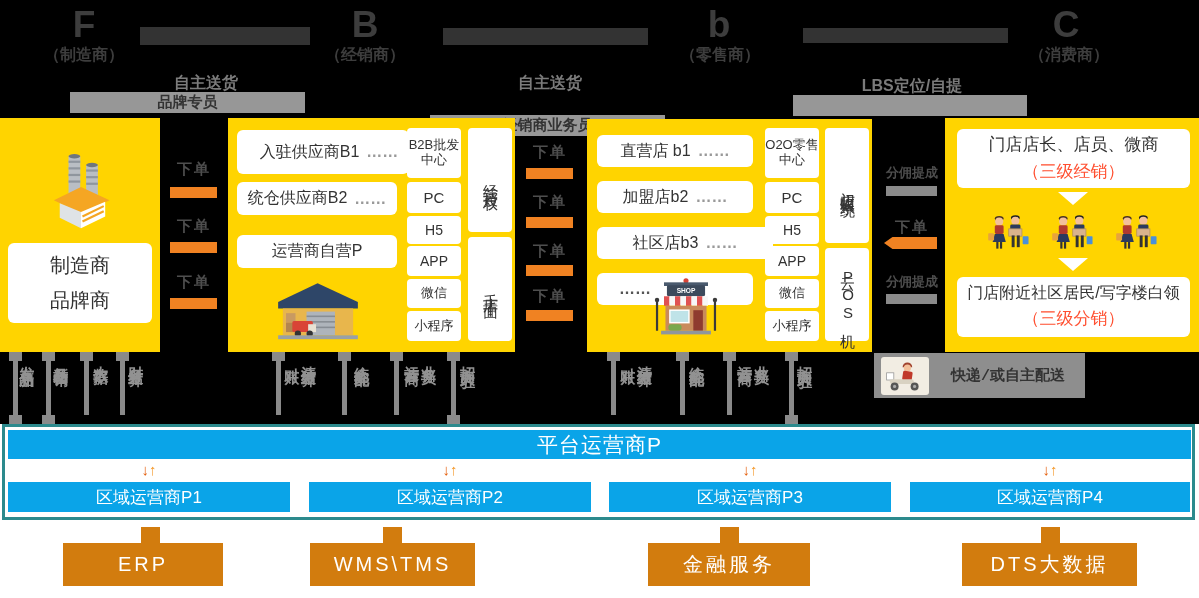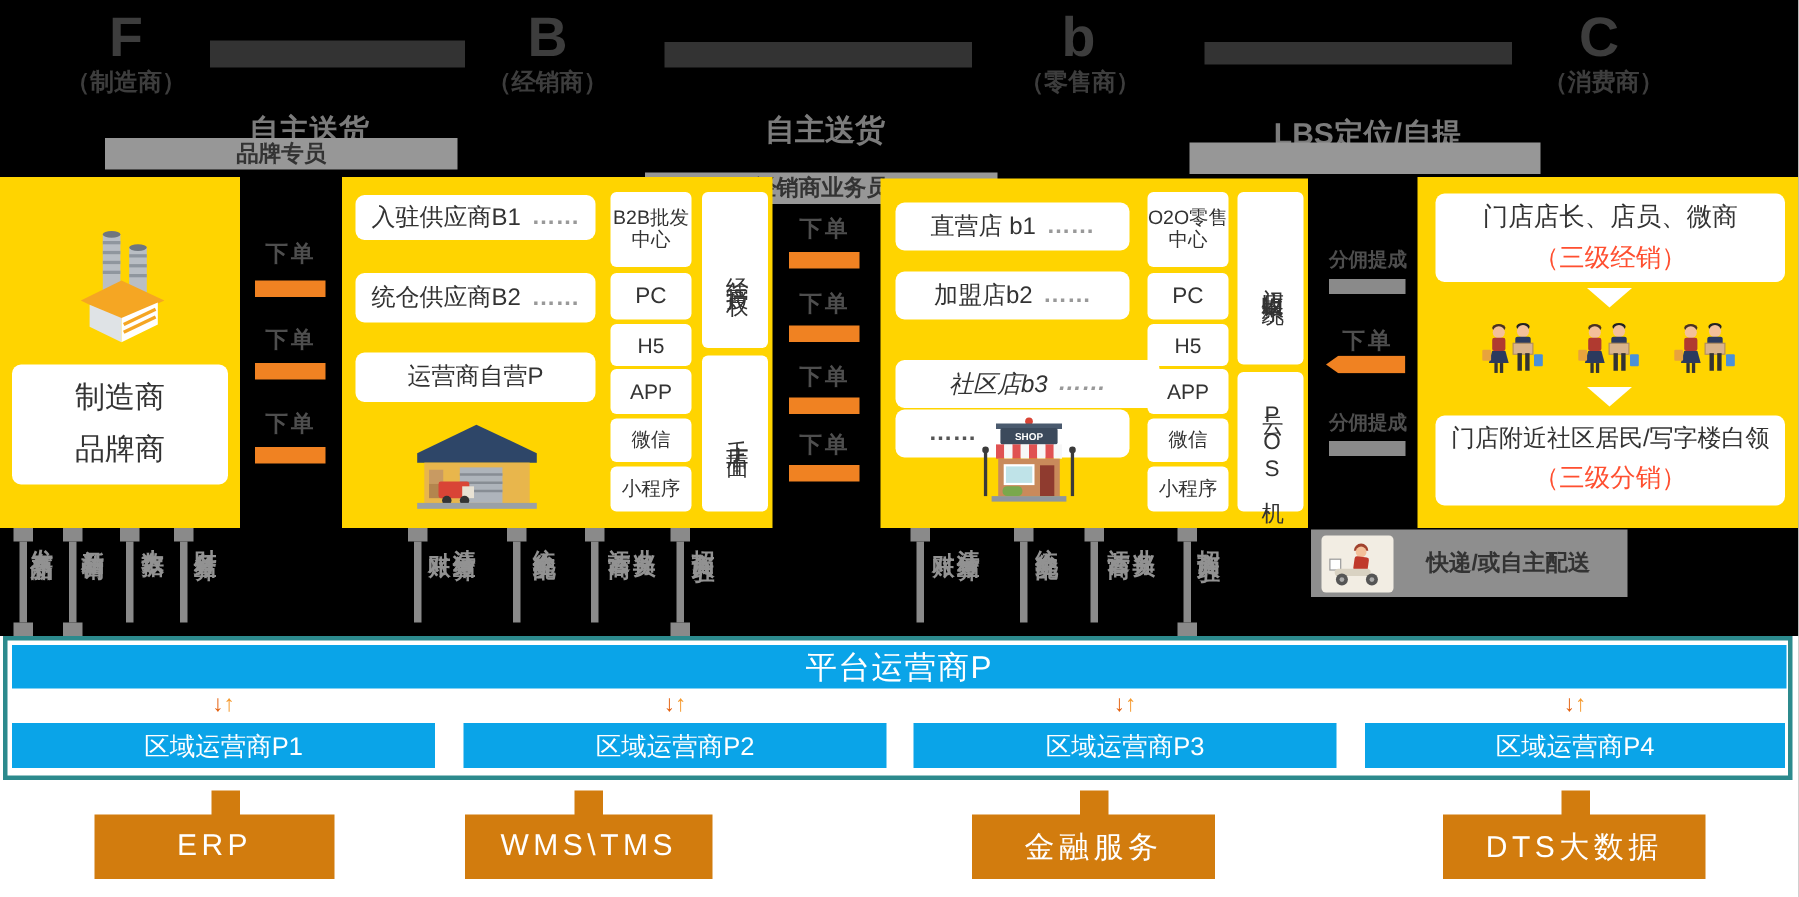--- a/index.html
+++ b/index.html
@@ -4,21 +4,21 @@
 <style>
   html,body{margin:0;padding:0;background:#fff;}
   .stage{position:relative;width:1199px;height:598px;overflow:hidden;background:#fff;
          font-family:"Liberation Sans","DejaVu Sans",sans-serif;}
   .abs{position:absolute;}
   .blackbg{background:#000;}
   
   .letter{color:#3d3d3d;font-size:37px;font-weight:bold;transform:translateX(-50%);}
   .lsub{color:#3d3d3d;font-size:16px;font-weight:bold;transform:translateX(-50%);white-space:nowrap;text-align:center;}
   .darkbar{background:#333;}
-  .gtext{color:#7b7b7b;font-size:20px;font-weight:bold;transform:translateX(-50%);white-space:nowrap;}
+  .gtext{color:#7b7b7b;font-size:16px;font-weight:bold;transform:translateX(-50%);white-space:nowrap;}
   .gbar{background:#979797;color:#333;font-size:15px;font-weight:bold;display:flex;align-items:center;justify-content:center;}
   
   .ybox{background:#ffd400;}
   .wbox{background:#fff;border-radius:6px;color:#333;display:flex;align-items:center;justify-content:center;}
   .row{font-size:16px;gap:7px;}
   .row .dots{color:#999;font-weight:bold;}
   .chan{background:#fff;border-radius:4px;color:#333;display:flex;align-items:center;justify-content:center;
         text-align:center;font-size:13px;line-height:1.15;}
   .vert{background:#fff;border-radius:4px;color:#333;display:flex;align-items:center;justify-content:center;
         writing-mode:vertical-lr;text-orientation:upright;font-size:15px;letter-spacing:4px;}
@@ -38,21 +38,21 @@
   .pin .cap{width:13px;height:9px;background:#8a8a8a;}
   .pin .stem{width:5px;height:54px;background:#8a8a8a;}
   .pin.bcap::after{content:"";width:13px;height:9px;background:#8a8a8a;}
   .vlabel{position:absolute;top:354px;display:flex;align-items:center;gap:1px;color:#929292;
           font-weight:bold;font-size:15px;}
   .vlabel span{writing-mode:vertical-lr;text-orientation:upright;letter-spacing:2px;line-height:1.05;}
   
   .delbar{background:#8e8e8e;display:flex;align-items:center;}
   .delicon{width:48px;height:38px;background:#f2ede3;border-radius:3px;margin-left:7px;display:flex;
            align-items:center;justify-content:center;}
-  .deltext{color:#333;font-size:15px;font-weight:bold;margin-left:22px;}
+  .deltext{color:#333;font-size:15px;font-weight:bold;margin-left:22px;font-family:Liberation Mono, monospace;}
   
   .panel{border:3px solid #2c8a8d;background:#fff;box-sizing:border-box;}
   .bluebar{background:#0aa4e8;color:#fff;display:flex;align-items:center;justify-content:center;
            font-size:21px;letter-spacing:1px;}
   .region{background:#0aa4e8;color:#fff;display:flex;align-items:center;justify-content:center;font-size:17px;}
   .updown{width:44px;text-align:center;font-weight:bold;font-size:15px;transform:translateX(-50%);}
   .updown .dn{color:#e4600f;}
   .updown .up{color:#f59a2e;}
   
   .systab{background:#d27c0e;}
@@ -120,21 +120,21 @@
   </div>
 
   <div class="abs order-t" style="left:194px;top:160px;">下单</div>
   <div class="abs obar" style="left:170px;top:187px;width:47px;height:11px;"></div>
   <div class="abs order-t" style="left:194px;top:217px;">下单</div>
   <div class="abs obar" style="left:170px;top:242px;width:47px;height:11px;"></div>
   <div class="abs order-t" style="left:194px;top:273px;">下单</div>
   <div class="abs obar" style="left:170px;top:298px;width:47px;height:11px;"></div>
 
   <div class="abs ybox" style="left:228px;top:118px;width:287px;height:234px;"></div>
-  <div class="abs wbox row" style="left:237px;top:130px;width:160px;height:30px;">
+  <div class="abs wbox row" style="left:237px;top:130px;width:160px;height:44px;padding-left:12px;">
     <span>入驻供应商B1</span>
     <span class="dots">……</span>
   </div>
   <div class="abs wbox row" style="left:237px;top:182px;width:160px;height:33px;">
     <span>统仓供应商B2</span>
     <span class="dots">……</span>
   </div>
   <div class="abs wbox row" style="left:237px;top:235px;width:160px;height:33px;">
     <span>运营商自营P</span>
   </div>
@@ -175,21 +175,21 @@
 
   <div class="abs ybox" style="left:587px;top:119px;width:285px;height:233px;"></div>
   <div class="abs wbox row" style="left:597px;top:135px;width:156px;height:32px;">
     <span>直营店 b1</span>
     <span class="dots">……</span>
   </div>
   <div class="abs wbox row" style="left:597px;top:181px;width:156px;height:32px;">
     <span>加盟店b2</span>
     <span class="dots">……</span>
   </div>
-  <div class="abs wbox row" style="left:597px;top:240px;width:176px;height:32px;font-style:italic;">
+  <div class="abs wbox row" style="left:597px;top:227px;width:176px;height:32px;">
     <span>社区店b3</span>
     <span class="dots">……</span>
   </div>
   <div class="abs wbox row" style="left:597px;top:273px;width:156px;height:32px;justify-content:flex-start;padding-left:22px;box-sizing:border-box;">
     <span class="dots" style="color:#555;">……</span>
   </div>
   <svg class="abs" style="left:648px;top:275px;" width="76" height="66" viewBox="0 0 100 90">
     <circle cx="50" cy="8" r="3.5" fill="#d94436"></circle>
     <rect x="20" y="10" width="60" height="5" fill="#4a5a6e"></rect>
     <rect x="24" y="14" width="52" height="15" rx="2" fill="#3c4a5c"></rect>

